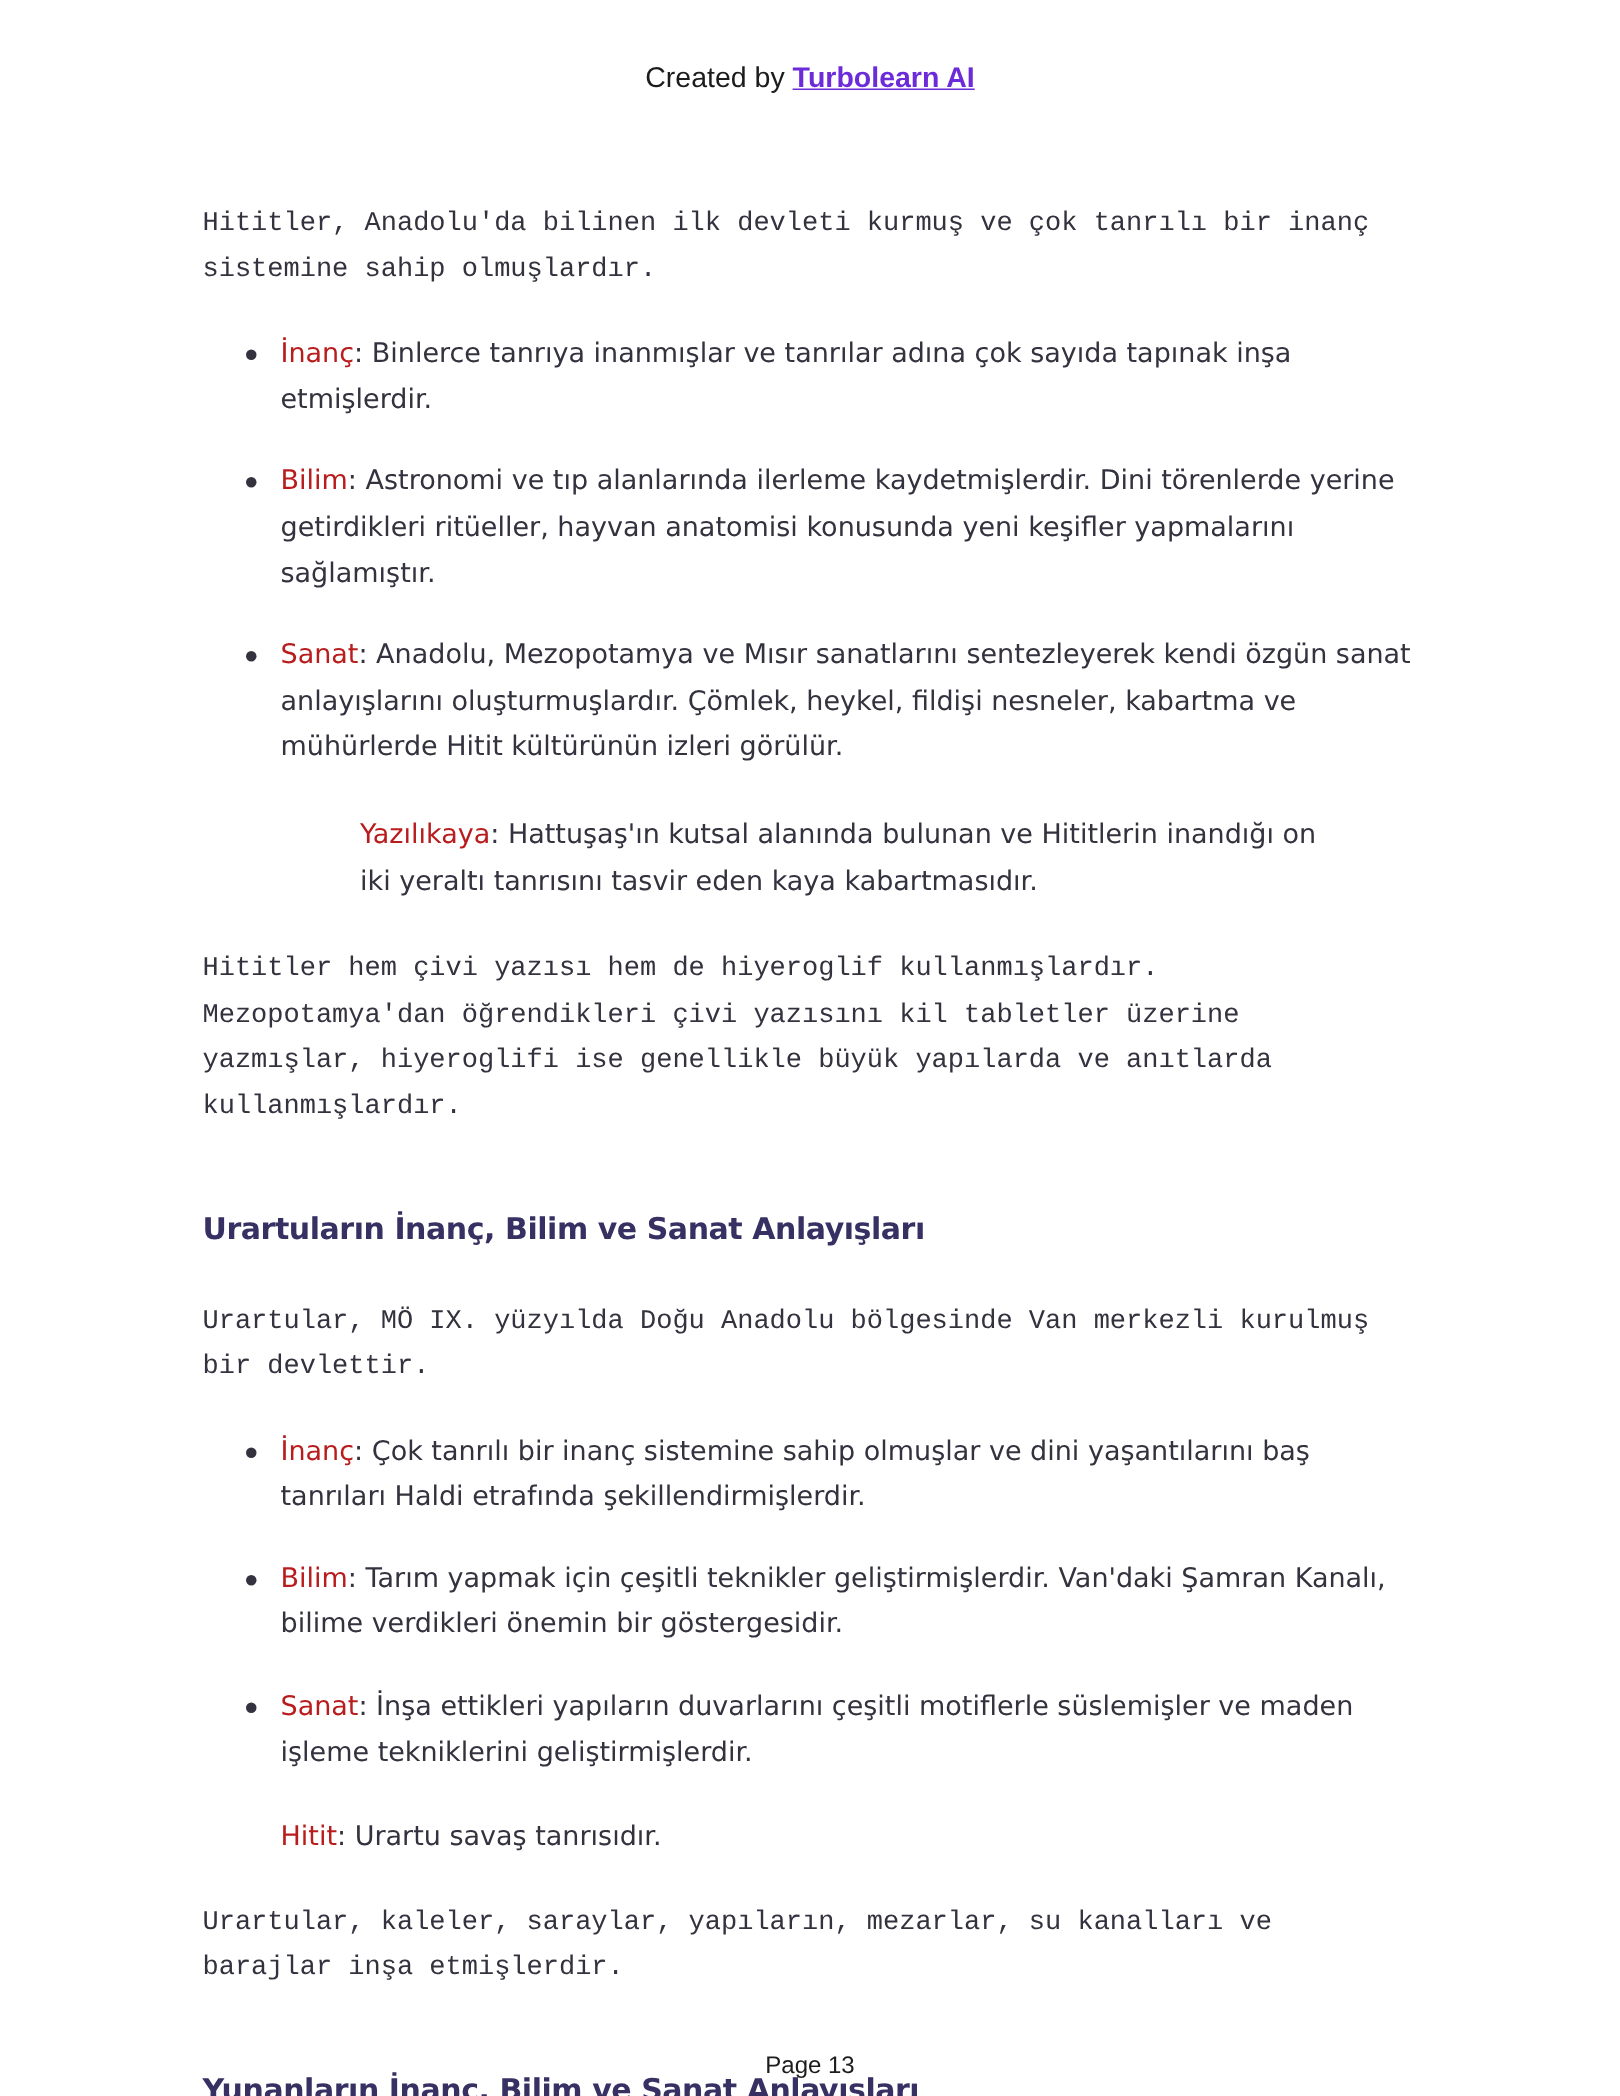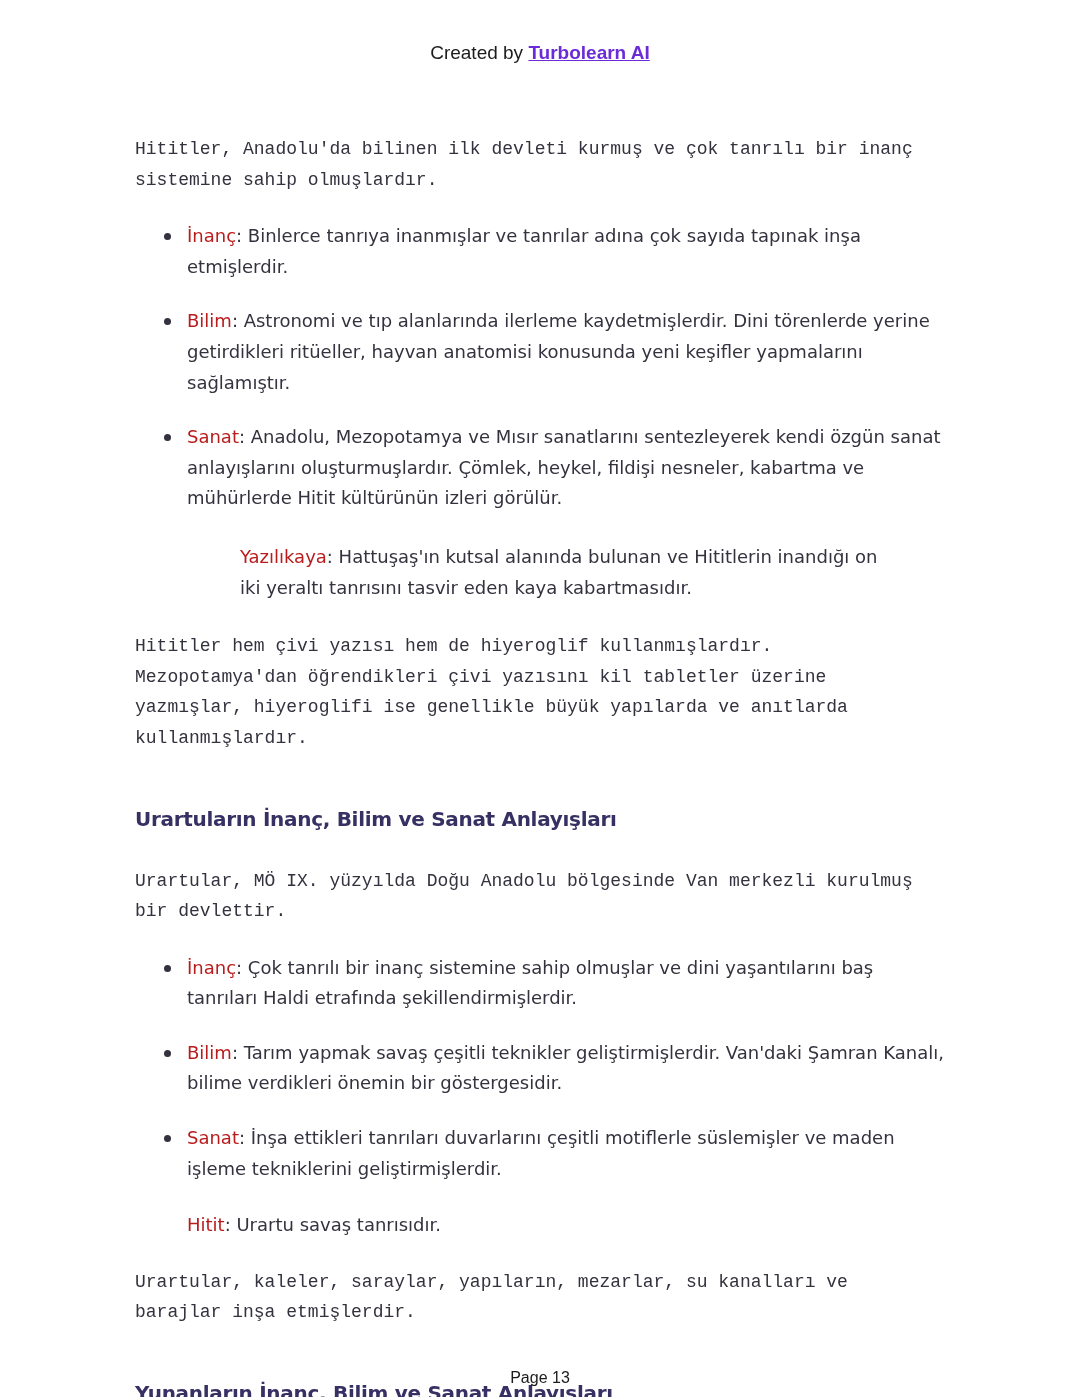--- a/index.html
+++ b/index.html
@@ -113,24 +113,24 @@
 
     <h2 class="section-heading">Urartuların İnanç, Bilim ve Sanat Anlayışları</h2>
 
     <p class="para">Urartular, MÖ IX. yüzyılda Doğu Anadolu bölgesinde Van merkezli kurulmuş bir devlettir.</p>
 
     <ul class="bullet-list">
       <li class="bullet-item">
         <span class="bullet-dot"></span><span class="keyword">İnanç</span><span>: Çok tanrılı bir inanç sistemine sahip olmuşlar ve dini yaşantılarını baş tanrıları Haldi etrafında şekillendirmişlerdir.</span>
       </li>
       <li class="bullet-item">
-        <span class="bullet-dot"></span><span class="keyword">Bilim</span><span>: Tarım yapmak savaş çeşitli teknikler geliştirmişlerdir. Van'daki Şamran Kanalı, bilime verdikleri önemin bir göstergesidir.</span>
+        <span class="bullet-dot"></span><span class="keyword">Bilim</span><span>: Tarım yapmak için çeşitli teknikler geliştirmişlerdir. Van'daki Şamran Kanalı, bilime verdikleri önemin bir göstergesidir.</span>
       </li>
       <li class="bullet-item">
-        <span class="bullet-dot"></span><span class="keyword">Sanat</span><span>: İnşa ettikleri tanrıları duvarlarını çeşitli motiflerle süslemişler ve maden işleme tekniklerini geliştirmişlerdir.</span>
+        <span class="bullet-dot"></span><span class="keyword">Sanat</span><span>: İnşa ettikleri yapıların duvarlarını çeşitli motiflerle süslemişler ve maden işleme tekniklerini geliştirmişlerdir.</span>
       </li>
     </ul>
 
     <div class="indent-note-shallow">
       <span class="keyword">Hitit</span><span>: Urartu savaş tanrısıdır.</span>
     </div>
 
     <p class="para">Urartular, kaleler, saraylar, yapıların, mezarlar, su kanalları ve barajlar inşa etmişlerdir.</p>
 
     <h2 class="section-heading">Yunanların İnanç, Bilim ve Sanat Anlayışları</h2>

